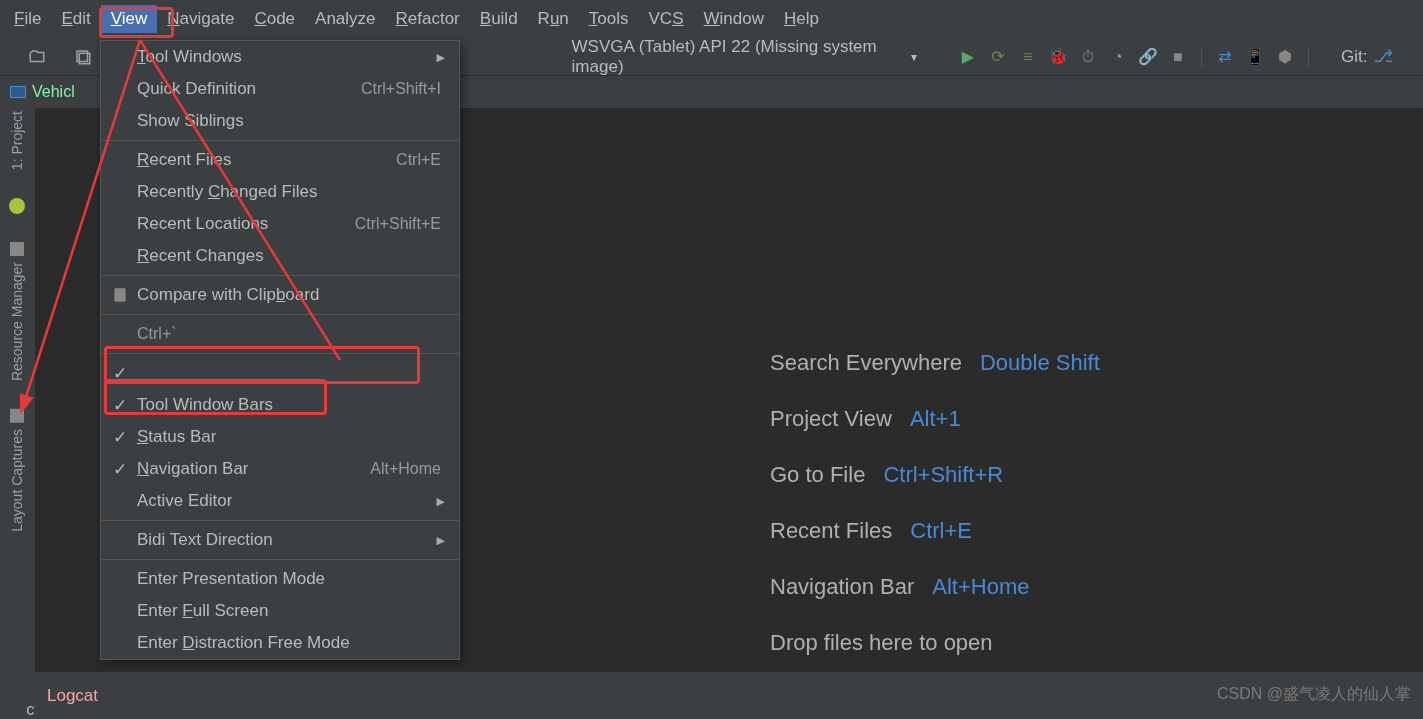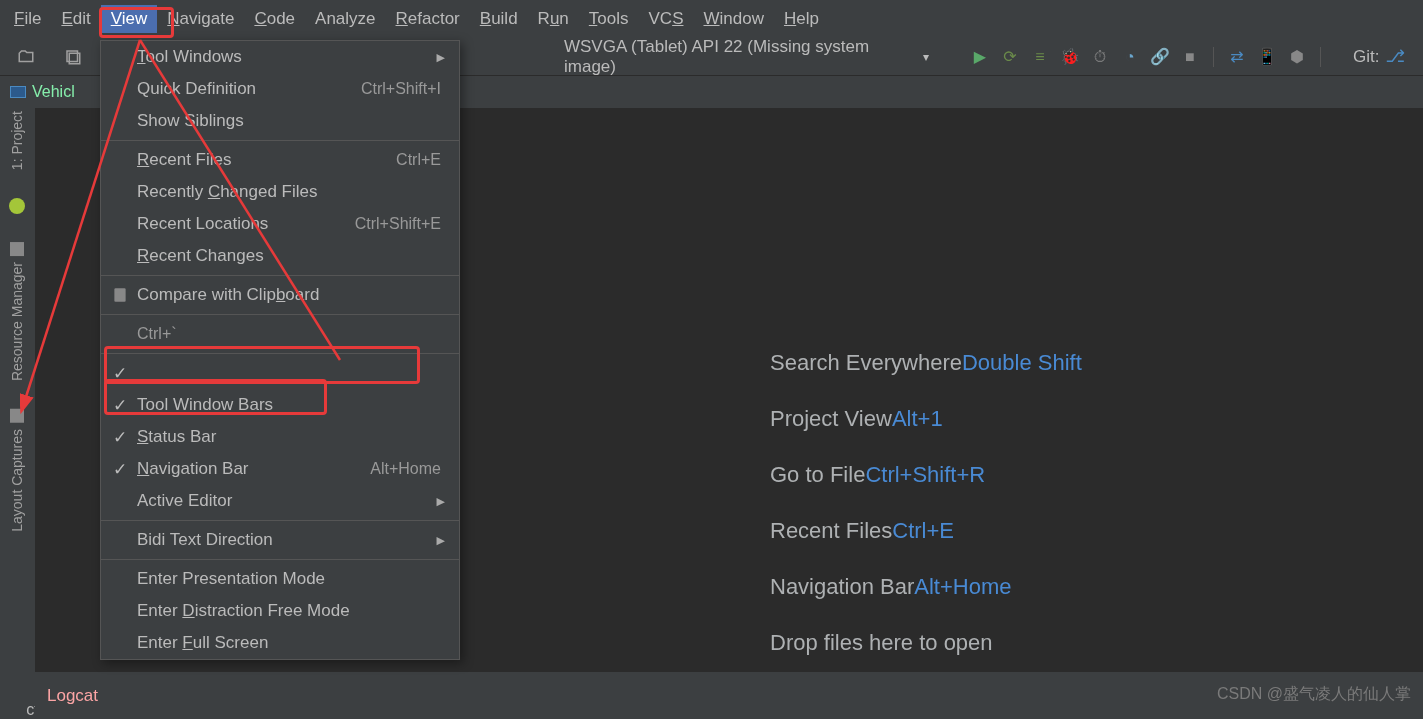--- a/index.html
+++ b/index.html
@@ -5,21 +5,21 @@
   * { box-sizing: border-box; margin: 0; padding: 0; font-family: "Segoe UI", Arial, sans-serif; }
   body { background: #3c3f41; color: #bbbbbb; height: 719px; width: 1423px; overflow: hidden; position: relative; }
   
   .menubar { height: 38px; display: flex; align-items: center; padding: 0 4px; font-size: 17px; }
   .menu-item { padding: 4px 10px; cursor: pointer; }
   .menu-item.active { background: #4b6eaf; color: #ffffff; }
   .menu-item u { text-decoration: underline; }
   
   .view-highlight { position: absolute; top: 7px; left: 99px; width: 75px; height: 31px; border: 3px solid #e63a3a; border-radius: 4px; z-index: 50; pointer-events: none; }
   
-  .toolbar { height: 38px; display: flex; align-items: center; padding: 0 12px; gap: 20px; border-bottom: 1px solid #2b2b2b; }
+  .toolbar { height: 38px; display: flex; align-items: center; padding: 0 24px; gap: 20px; border-bottom: 1px solid #2b2b2b; }
   .tool-icon { width: 28px; height: 28px; display: flex; align-items: center; justify-content: center; font-size: 16px; color: #a0a0a0; cursor: pointer; }
   .tool-icon svg { width: 18px; height: 18px; }
   .device-sel { margin-left: 400px; padding: 4px 10px; background: transparent; color: #bbb; font-size: 17px; display: flex; align-items: center; gap: 6px; }
   .chev-down { font-size: 12px; }
   .tb-right { display: flex; align-items: center; gap: 4px; margin-left: 8px; }
   .tb-right .tool-icon { width: 26px; }
   .git-lbl { margin-left: auto; font-size: 17px; color: #bbb; padding: 0 6px; display: flex; align-items: center; gap: 6px; }
   
   .tabbar { height: 32px; display: flex; align-items: center; padding: 0 10px; }
   .tab { display: flex; align-items: center; gap: 6px; font-size: 16px; color: #86efac; }
@@ -39,21 +39,21 @@
   
   .arrow-svg { position: absolute; top: 30px; left: 20px; z-index: 45; pointer-events: none; }
   
   .leftbar { position: absolute; left: 0; top: 108px; bottom: 48px; width: 34px; background: #3c3f41; display: flex; flex-direction: column; align-items: center; gap: 28px; padding-top: 3px; }
   .leftbar .vtext { writing-mode: vertical-rl; transform: rotate(180deg); font-size: 14px; color: #a0a0a0; cursor: pointer; display: flex; align-items: center; gap: 6px; }
   .vicon { width: 14px; height: 14px; display: inline-block; }
   
   .editor { position: absolute; left: 35px; top: 108px; right: 0; bottom: 48px; background: #2b2b2b; }
   
   .welcome { position: absolute; left: 770px; top: 350px; display: flex; flex-direction: column; gap: 30px; font-size: 22px; }
-  .welcome-row { display: flex; align-items: baseline; }
+  .welcome-row { display: flex; align-items: baseline; gap: 18px; }
   .welcome-row .t { color: #aeb1b3; }
   .welcome-row .k { color: #498ad4; }
   
   .bottombar { position: absolute; left: 35px; right: 0; bottom: 0; height: 48px; display: flex; align-items: center; padding: 0 12px; background: #3c3f41; border-top: 1px solid #2b2b2b; }
   .bottombar .bb-item { font-size: 17px; color: #fca5a5; cursor: pointer; }
   
   .watermark { position: absolute; right: 12px; bottom: 14px; font-size: 16px; color: #7a7a7a; }
   
   .leftbar-bottom { position: absolute; left: 0; bottom: 0; width: 34px; display: flex; flex-direction: column; align-items: center; padding-left: 44px; }
 </style>
@@ -194,24 +194,24 @@
     <div class="dd-sep"></div>
     <div class="dd-item">
       <span class="lbl">Bidi Text Direction</span>
       <span class="submenu-arrow">▶</span>
     </div>
     <div class="dd-sep"></div>
     <div class="dd-item">
       <span class="lbl">Enter Presentation Mode</span>
     </div>
     <div class="dd-item">
+      <span class="lbl">Enter <u>F</u>ull Screen</span>
+    </div>
+    <div class="dd-item">
       <span class="lbl">Enter <u>D</u>istraction Free Mode</span>
-    </div>
-    <div class="dd-item">
-      <span class="lbl">Enter <u>F</u>ull Screen</span>
     </div>
   </div>
 
 <div class="hl-toolbar"></div>
 <div class="hl-twb"></div>
 
 <svg class="arrow-svg" width="350" height="400">
   <defs>
       <marker id="ah" markerWidth="10" markerHeight="10" refX="2" refY="3" orient="auto">
         <path d="M0,0 L0,6 L8,3 z" fill="#e63a3a"></path>

